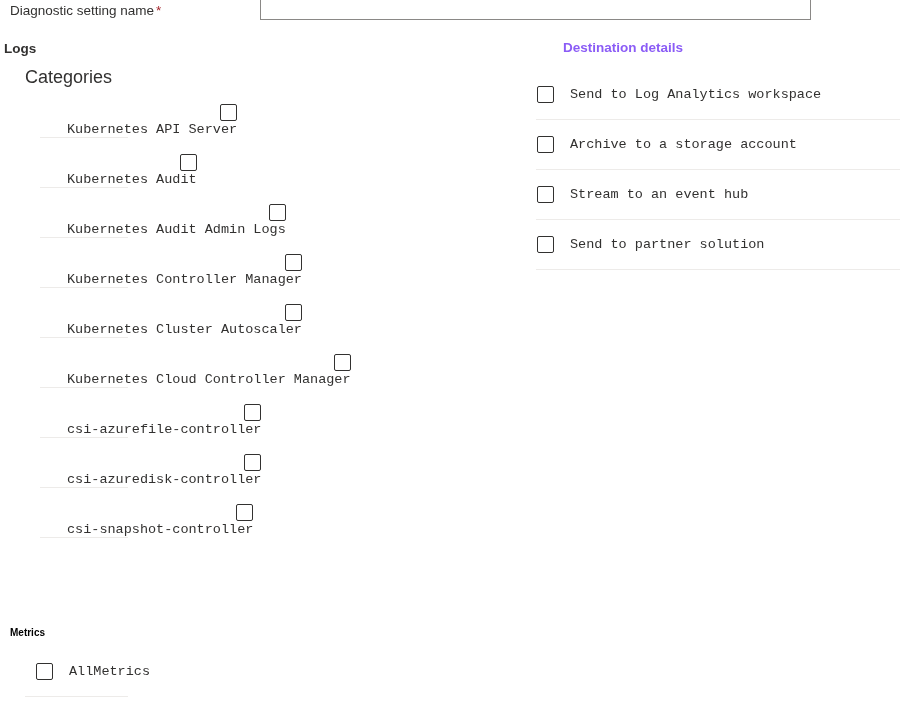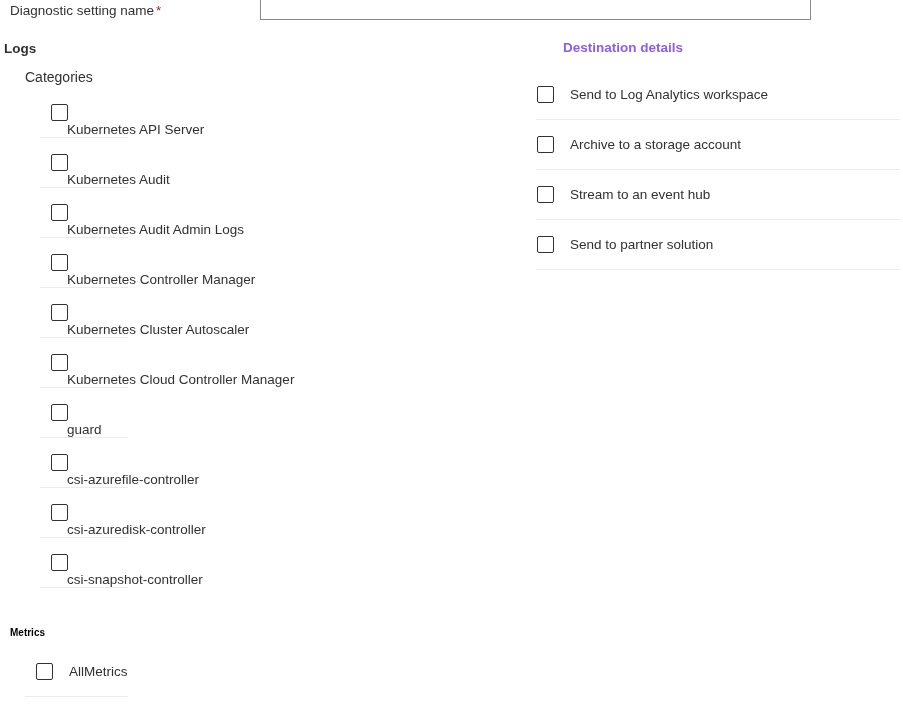--- a/index.html
+++ b/index.html
@@ -72,21 +72,21 @@
     margin: 0;
     padding: 0;
   }
   .logs-title {
     position: absolute;
     left: 4px; top: 2px; text-align: center;
   }
   .categories-label {
     position: absolute;
     left: 25px; top: 30px;
-    font-size: 14px;
+    font-size: 18px;
     font-weight: normal;
     color: #323130;
     line-height: 18px;
   }
   .dest-title {
     position: absolute;
     left: 0px; top: 2px;
     font-size: 13.5px;
     font-weight: bold;
     color: #8b5cf6;
@@ -110,21 +110,22 @@
   .check-row .divider {
     position: absolute;
     left: 0; right: 0; bottom: 0;
     height: 1px;
     background: #edebe9;
   }
   .check-row .cb-wrap {
     position: absolute;
     top: 16px;
     display: flex;
-    align-items: flex-start;
+    align-items: flex-end;
+    font-family: Liberation Mono, monospace;
   }
 
   
   .col-left .check-row .divider { left: 40px; right: 392px; }
   .col-left .check-row .cb-wrap { left: 51px; flex-direction: column; }
 
   
   .col-right .check-row .divider { left: 16px; right: 3px; }
   .col-right .check-row .cb-wrap { left: 17px; }
 
@@ -221,27 +222,20 @@
       <div class="check-row">
         <div class="cb-wrap">
           <span class="cbox"></span>
           <span class="cb-label">Kubernetes Cloud Controller Manager</span>
         </div>
         <div class="divider"></div>
       </div>
       <div class="check-row">
         <div class="cb-wrap">
           <span class="cbox"></span>
-          <span class="cb-label">guard</span>
-        </div>
-        <div class="divider"></div>
-      </div>
-      <div class="check-row">
-        <div class="cb-wrap">
-          <span class="cbox"></span>
           <span class="cb-label">csi-azurefile-controller</span>
         </div>
         <div class="divider"></div>
       </div>
       <div class="check-row">
         <div class="cb-wrap">
           <span class="cbox"></span>
           <span class="cb-label">csi-azuredisk-controller</span>
         </div>
         <div class="divider"></div>

